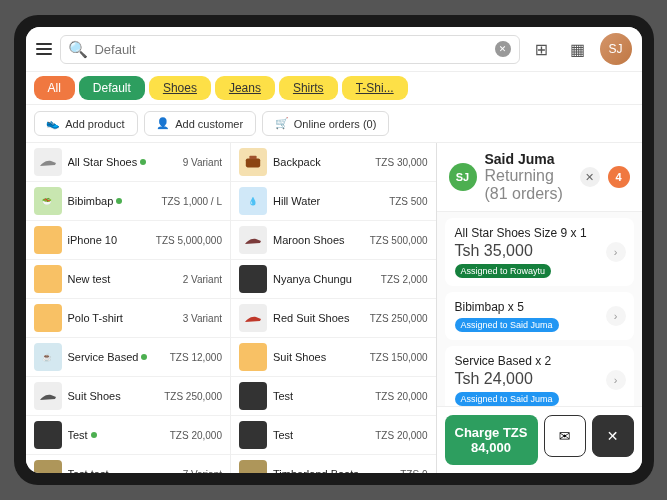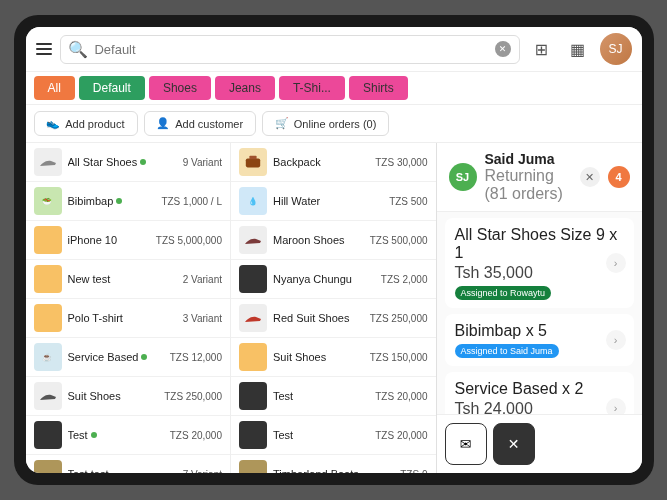--- a/index.html
+++ b/index.html
@@ -83,29 +83,29 @@
       display: flex;
       background: white;
       padding: 4px 8px;
       gap: 4px;
       border-bottom: 1px solid #eee;
       overflow: hidden;
       flex-shrink: 0;
     }
     .cat-tab {
       padding: 5px 14px;
-      border-radius: 4px;
+      border-radius: 9px;
       font-size: 12px;
       cursor: pointer;
       white-space: nowrap;
       font-weight: 500;
     }
     .cat-tab.active { background: #f07840; color: white; }
     .cat-tab.green { background: #2d9e5f; color: white; }
-    .cat-tab.plain { background: #ec4899; color: #333; }
+    .cat-tab.plain { background: #fde047; color: #333; text-decoration: underline; }
     
     .action-row {
       display: flex;
       background: white;
       padding: 6px 8px;
       gap: 6px;
       border-bottom: 1px solid #eee;
       flex-shrink: 0;
     }
     .action-btn {
@@ -199,21 +199,21 @@
       font-size: 11px; font-weight: bold;
     }
     .cart-items { flex: 1; overflow-y: auto; padding: 6px 8px; }
     .cart-item {
       background: white;
       border-radius: 8px;
       padding: 8px 10px;
       margin-bottom: 6px;
       position: relative;
     }
-    .cart-item-name { font-size: 16px; font-weight: 500; color: #222; }
+    .cart-item-name { font-size: 12px; font-weight: 500; color: #222; }
     .cart-item-price { font-size: 16px; color: #444; margin-top: 2px; }
     .cart-item-tag {
       display: inline-block;
       padding: 2px 6px;
       border-radius: 10px;
       font-size: 9px;
       color: white;
       margin-top: 3px;
     }
     .tag-green { background: #15803d; }
@@ -276,22 +276,22 @@
           <div class="avatar-img">SJ</div>
         </div>
       </div>
     </div>
 
     <div class="cat-tabs">
       <div class="cat-tab active">All</div>
       <div class="cat-tab green">Default</div>
       <div class="cat-tab plain">Shoes</div>
       <div class="cat-tab plain">Jeans</div>
+      <div class="cat-tab plain">Shirts</div>
       <div class="cat-tab plain">T-Shi...</div>
-      <div class="cat-tab plain">Shirts</div>
     </div>
 
     <div class="action-row">
       <button class="action-btn">
         <span>👟</span>
         <span>Add product</span>
       </button>
       <button class="action-btn">
         <span>👤</span>
         <span>Add customer</span>
@@ -488,20 +488,21 @@
           <div class="cart-item">
             <div class="cart-item-name">Service Based x 2</div>
             <div class="cart-item-price">Tsh 24,000</div>
             <span class="cart-item-tag tag-blue">Assigned to Said Juma</span>
             <div class="cart-item-remove">›</div>
           </div>
 
         </div>
 
         <div class="cart-footer">
+          <button class="charge-btn">Charge TZS 84,000</button>
           <div class="icon-btn">
             <span>✉</span>
           </div>
           <div class="icon-btn close-btn">
             <span>✕</span>
           </div>
         </div>
       </div>
 
     </div>

